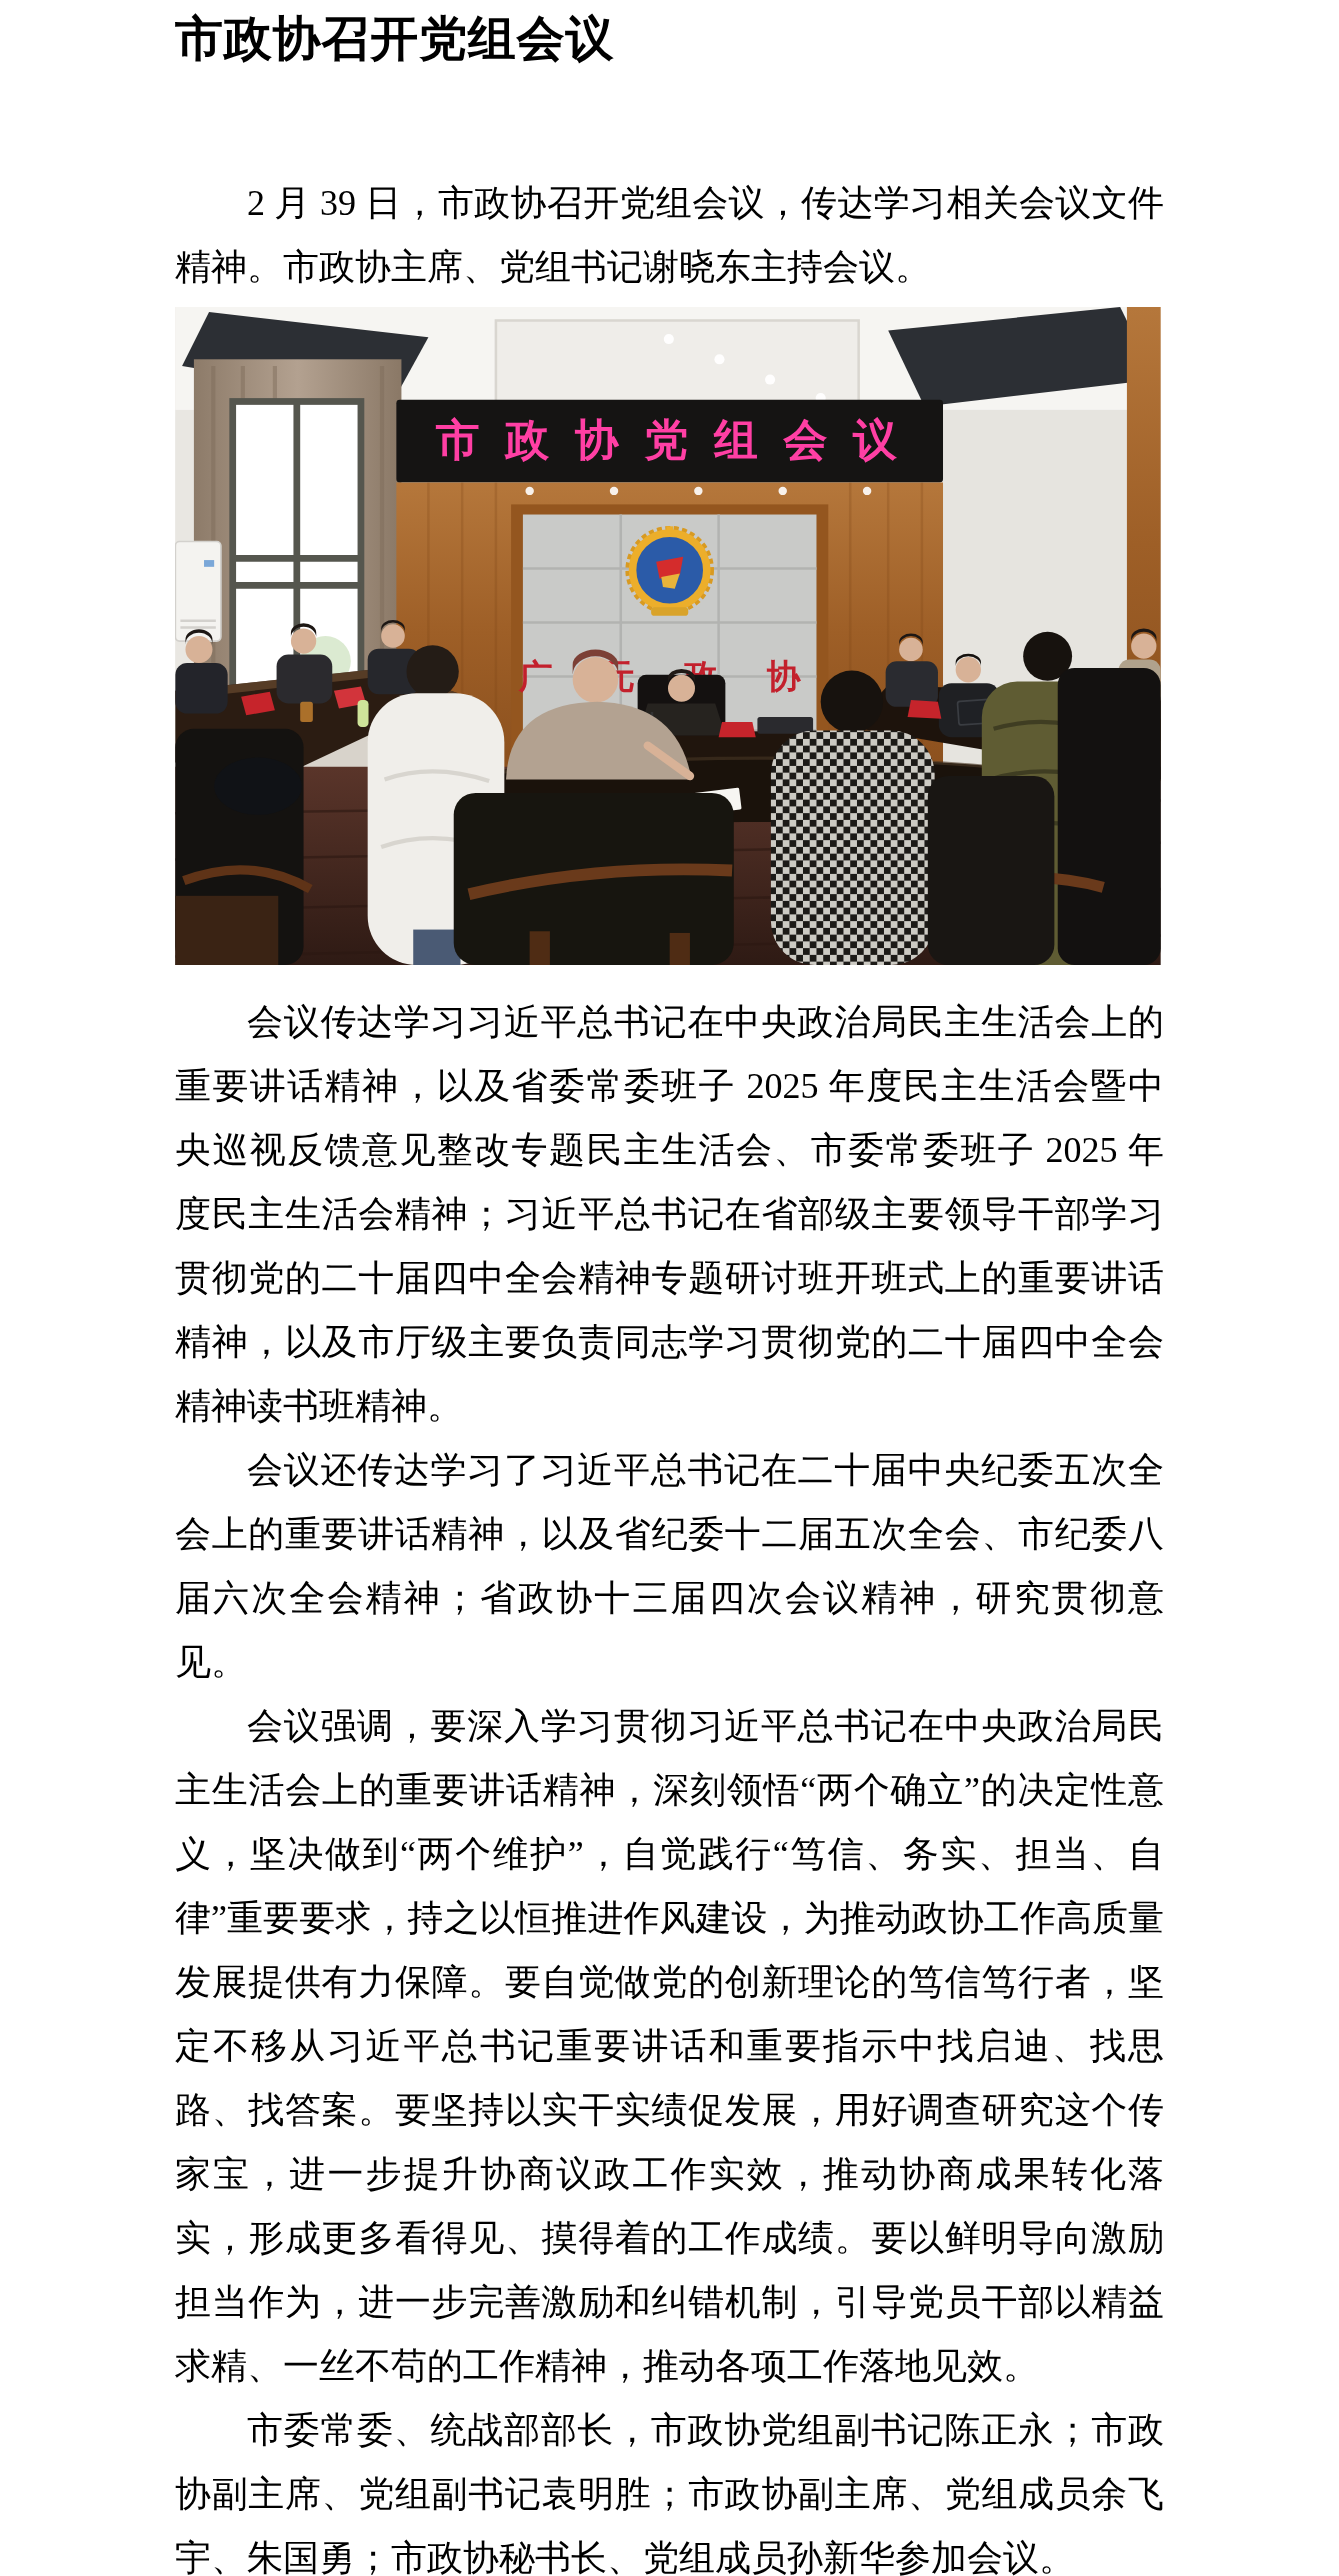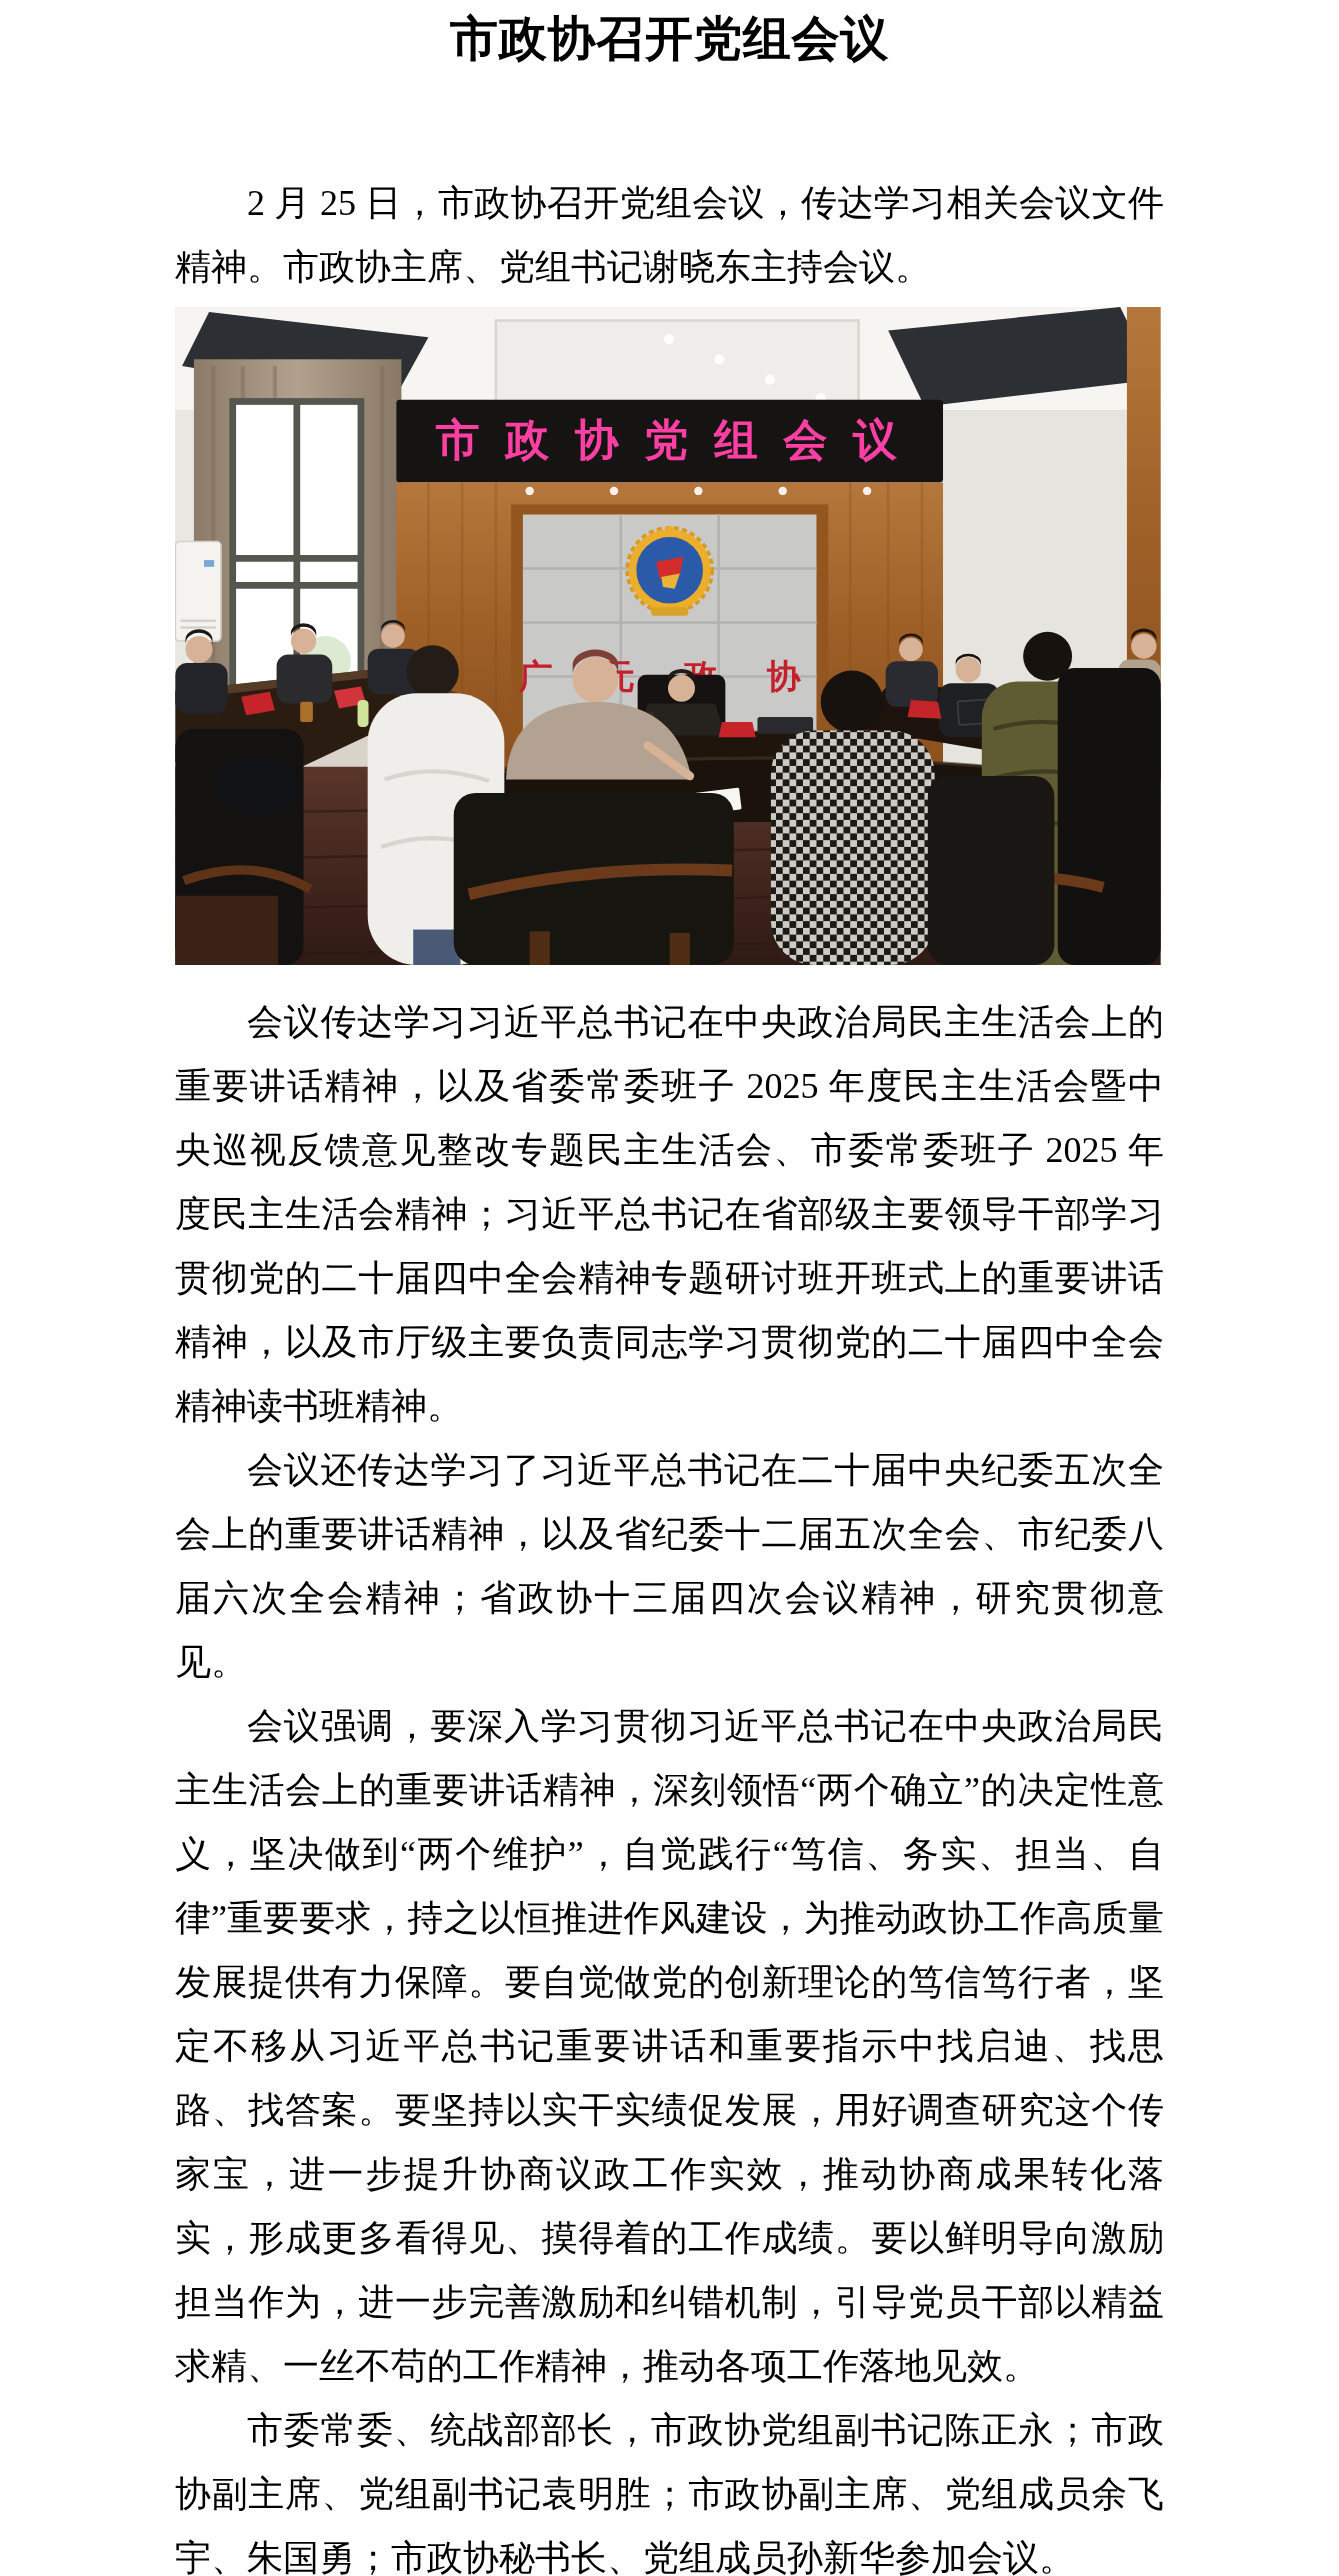--- a/index.html
+++ b/index.html
@@ -14,21 +14,20 @@
   }
   .page {
     width: 989px;
     margin: 0 auto;
     padding-top: 5px;
   }
   .article-title {
     font-size: 48px;
     line-height: 68px;
     font-weight: bold;
-    text-align: center;
     margin: 0 0 98px 0;
     letter-spacing: 0.8px;
   }
   .body-para {
     font-size: 36px;
     line-height: 64px;
     text-align: justify;
     text-indent: 2em;
     margin: 0;
     word-break: break-all;
@@ -41,21 +40,21 @@
   }
   figure.photo svg { display: block; }
 </style>
 </head>
 <body>
 
 <div class="page">
 
   <h1 class="article-title">市政协召开党组会议</h1>
 
-  <p class="body-para">2 月 25 日，市政协召开党组会议，传达学习相关会议文件精神。市政协主席、党组书记谢晓东主持会议。</p>
+  <p class="body-para">2 月 39 日，市政协召开党组会议，传达学习相关会议文件精神。市政协主席、党组书记谢晓东主持会议。</p>
 
   <figure class="photo">
     <svg viewBox="0 0 1168 780" width="986" height="658" xmlns="http://www.w3.org/2000/svg">
       <defs>
         <linearGradient id="woodGrad" x1="0" y1="0" x2="0" y2="1">
           <stop offset="0" stop-color="#b5773b"></stop>
           <stop offset="0.5" stop-color="#9e5f27"></stop>
           <stop offset="1" stop-color="#8a4f1d"></stop>
         </linearGradient>
         <linearGradient id="floorGrad" x1="0" y1="0" x2="0" y2="1">

